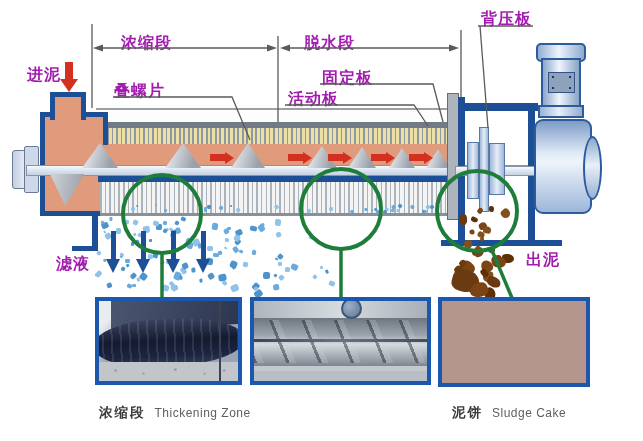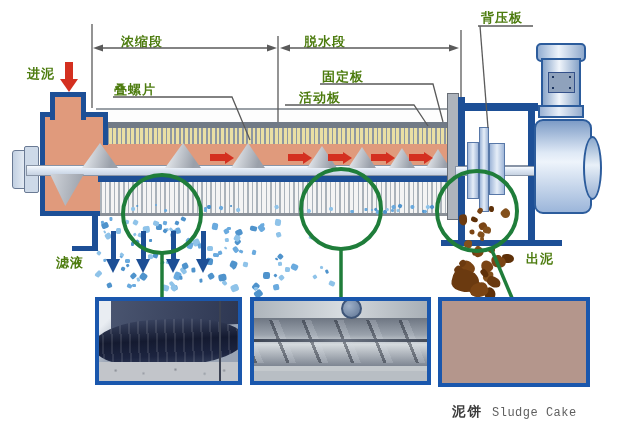--- a/index.html
+++ b/index.html
@@ -1,19 +1,19 @@
 <!DOCTYPE html>
 <html><head>
 <meta charset="utf-8">
 <style>
   html,body{margin:0;padding:0;background:#fff;}
   #canvas{position:relative;width:643px;height:441px;background:#fff;overflow:hidden;
           font-family:"Liberation Sans","DejaVu Sans",sans-serif;}
   .abs{position:absolute;}
-  .lbl{position:absolute;font-weight:bold;font-size:13px;color:#4d7c0f;letter-spacing:1px;white-space:nowrap;}
+  .lbl{position:absolute;font-weight:bold;font-size:16px;color:#a21caf;letter-spacing:1px;white-space:nowrap;}
   .cap{position:absolute;white-space:nowrap;}
   .cap .zh{font-weight:bold;font-size:13.5px;color:#3a3a3a;letter-spacing:2px;}
   .cap .en{font-size:12px;color:#5f5f5f;margin-left:9px;letter-spacing:0.5px;}
   
   .band-top{left:96px;top:108px;width:357px;height:13px;background:#fdfdfd;
             border-top:2px solid #9aa0a6;border-bottom:1px solid #b4b8be;}
   .band-dark{left:98px;top:122px;width:355px;height:6px;background:#717a86;}
   .band-yellow{left:98px;top:128px;width:355px;height:16px;
             background:repeating-linear-gradient(90deg,#8f97a0 0 1.5px,#eadfa4 1.5px 4.5px);}
   .band-salmon{left:98px;top:144px;width:352px;height:24px;background:#e09a7c;}
@@ -114,21 +114,21 @@
   <div class="abs" style="left:60px;top:62px;width:18px;">
     <div style="width:8px;height:17px;background:#d43020;margin:0 auto;"></div>
     <div style="width:0;height:0;border-left:9px solid transparent;border-right:9px solid transparent;border-top:13px solid #d43020;"></div>
   </div>
 
   <div class="lbl" style="left:27px;top:65px;">进泥</div>
   <div class="lbl" style="left:121px;top:33px;">浓缩段</div>
   <div class="lbl" style="left:304px;top:33px;">脱水段</div>
   <div class="lbl" style="left:114px;top:81px;">叠螺片</div>
   <div class="lbl" style="left:322px;top:68px;">固定板</div>
-  <div class="lbl" style="left:299px;top:89px;">活动板</div>
+  <div class="lbl" style="left:288px;top:89px;">活动板</div>
   <div class="lbl" style="left:481px;top:9px;">背压板</div>
   <div class="lbl" style="left:56px;top:254px;">滤液</div>
   <div class="lbl" style="left:526px;top:250px;">出泥</div>
 
   <div class="abs" id="speckles" style="left:0;top:0;width:643px;height:441px;">
       <span class="spk" style="left: 235.308px; top: 239.146px; width: 5.44031px; height: 6.49326px; background: rgb(79, 147, 204); transform: rotate(47.6283deg); border-radius: 30%;"></span>
       <span class="spk" style="left: 102.11px; top: 222.328px; width: 6.03158px; height: 7.00874px; background: rgb(79, 147, 204); transform: rotate(66.7101deg); border-radius: 30%;"></span>
       <span class="spk" style="left: 109.973px; top: 262.741px; width: 5.23181px; height: 4.19565px; background: rgb(79, 147, 204); transform: rotate(6.20218deg); border-radius: 30%;"></span>
       <span class="spk" style="left: 263.375px; top: 271.67px; width: 6.67929px; height: 7.46695px; background: rgb(79, 147, 204); transform: rotate(3.25781deg); border-radius: 30%;"></span>
       <span class="spk" style="left: 174.667px; top: 228.12px; width: 5.96485px; height: 5.31789px; background: rgb(106, 170, 222); transform: rotate(71.1167deg); border-radius: 30%;"></span>
@@ -378,16 +378,19 @@
         radial-gradient(16px 12px at 46% 52%,#7c584e 40%,transparent 75%),
         radial-gradient(20px 15px at 72% 46%,#caae a4 40%,transparent 75%),
         radial-gradient(18px 13px at 92% 58%,#8a645a 40%,transparent 75%),
         radial-gradient(20px 14px at 12% 80%,#96705f 40%,transparent 75%),
         radial-gradient(18px 13px at 38% 84%,#c8aca2 40%,transparent 75%),
         radial-gradient(20px 14px at 64% 82%,#7c584e 40%,transparent 75%),
         radial-gradient(18px 13px at 88% 86%,#b0907f 40%,transparent 75%),
         repeating-linear-gradient(35deg,rgba(90,60,50,0.12) 0 3px,rgba(255,240,235,0.10) 3px 7px);"></div>
   </div>
 
-  <div class="cap" style="left:452px;top:403px;font-family:Liberation Mono, monospace;">
+  <div class="cap" style="left:99px;top:403px;">
+    <span class="zh">浓缩段</span><span class="en">Thickening Zone</span>
+  </div>
+  <div class="cap" style="left:452px;top:403px;">
     <span class="zh">泥饼</span><span class="en">Sludge Cake</span>
   </div>
 </div>
 
 </body></html>

